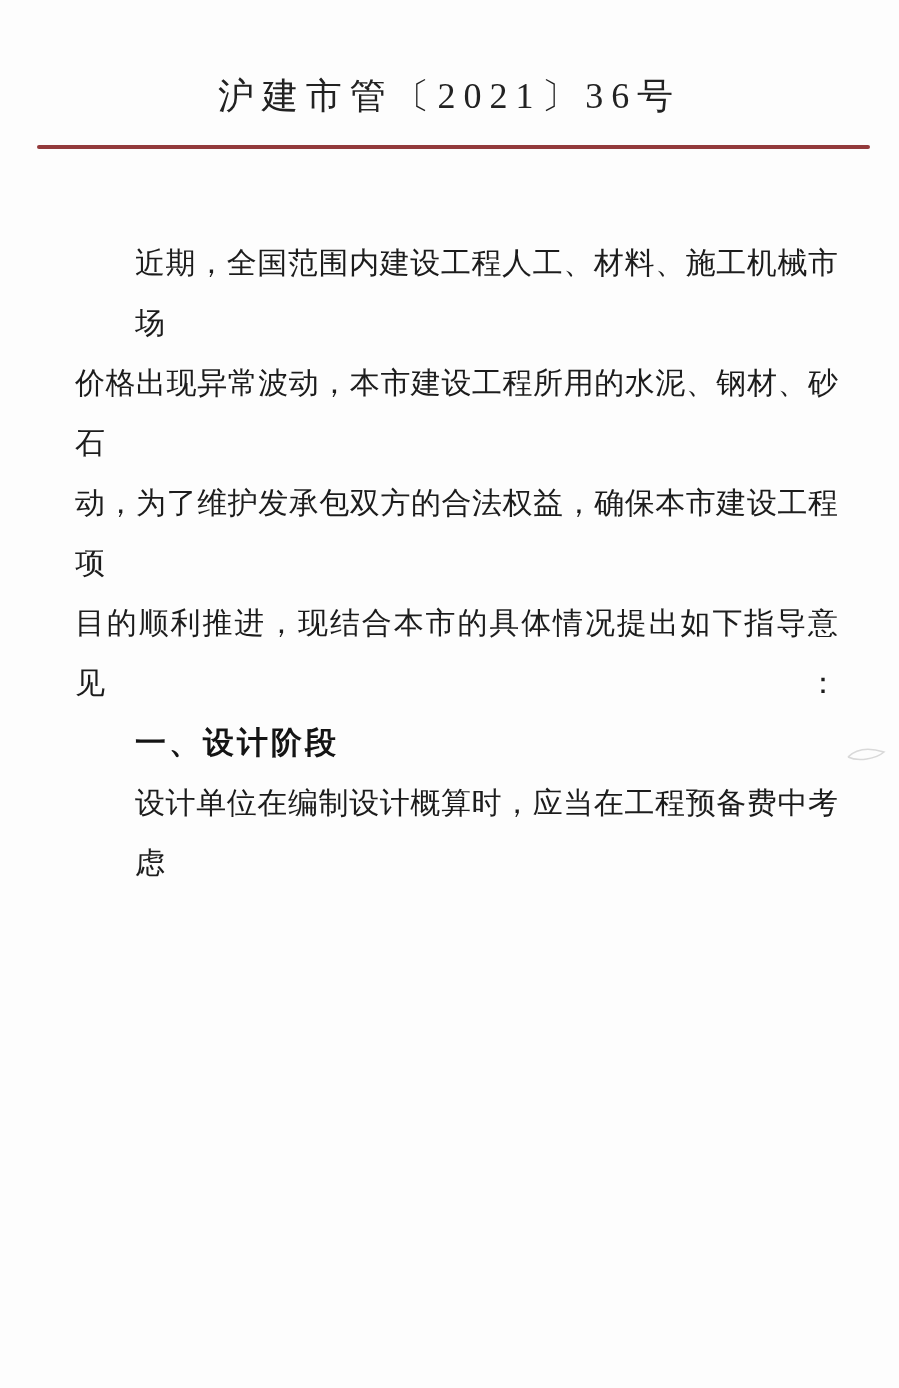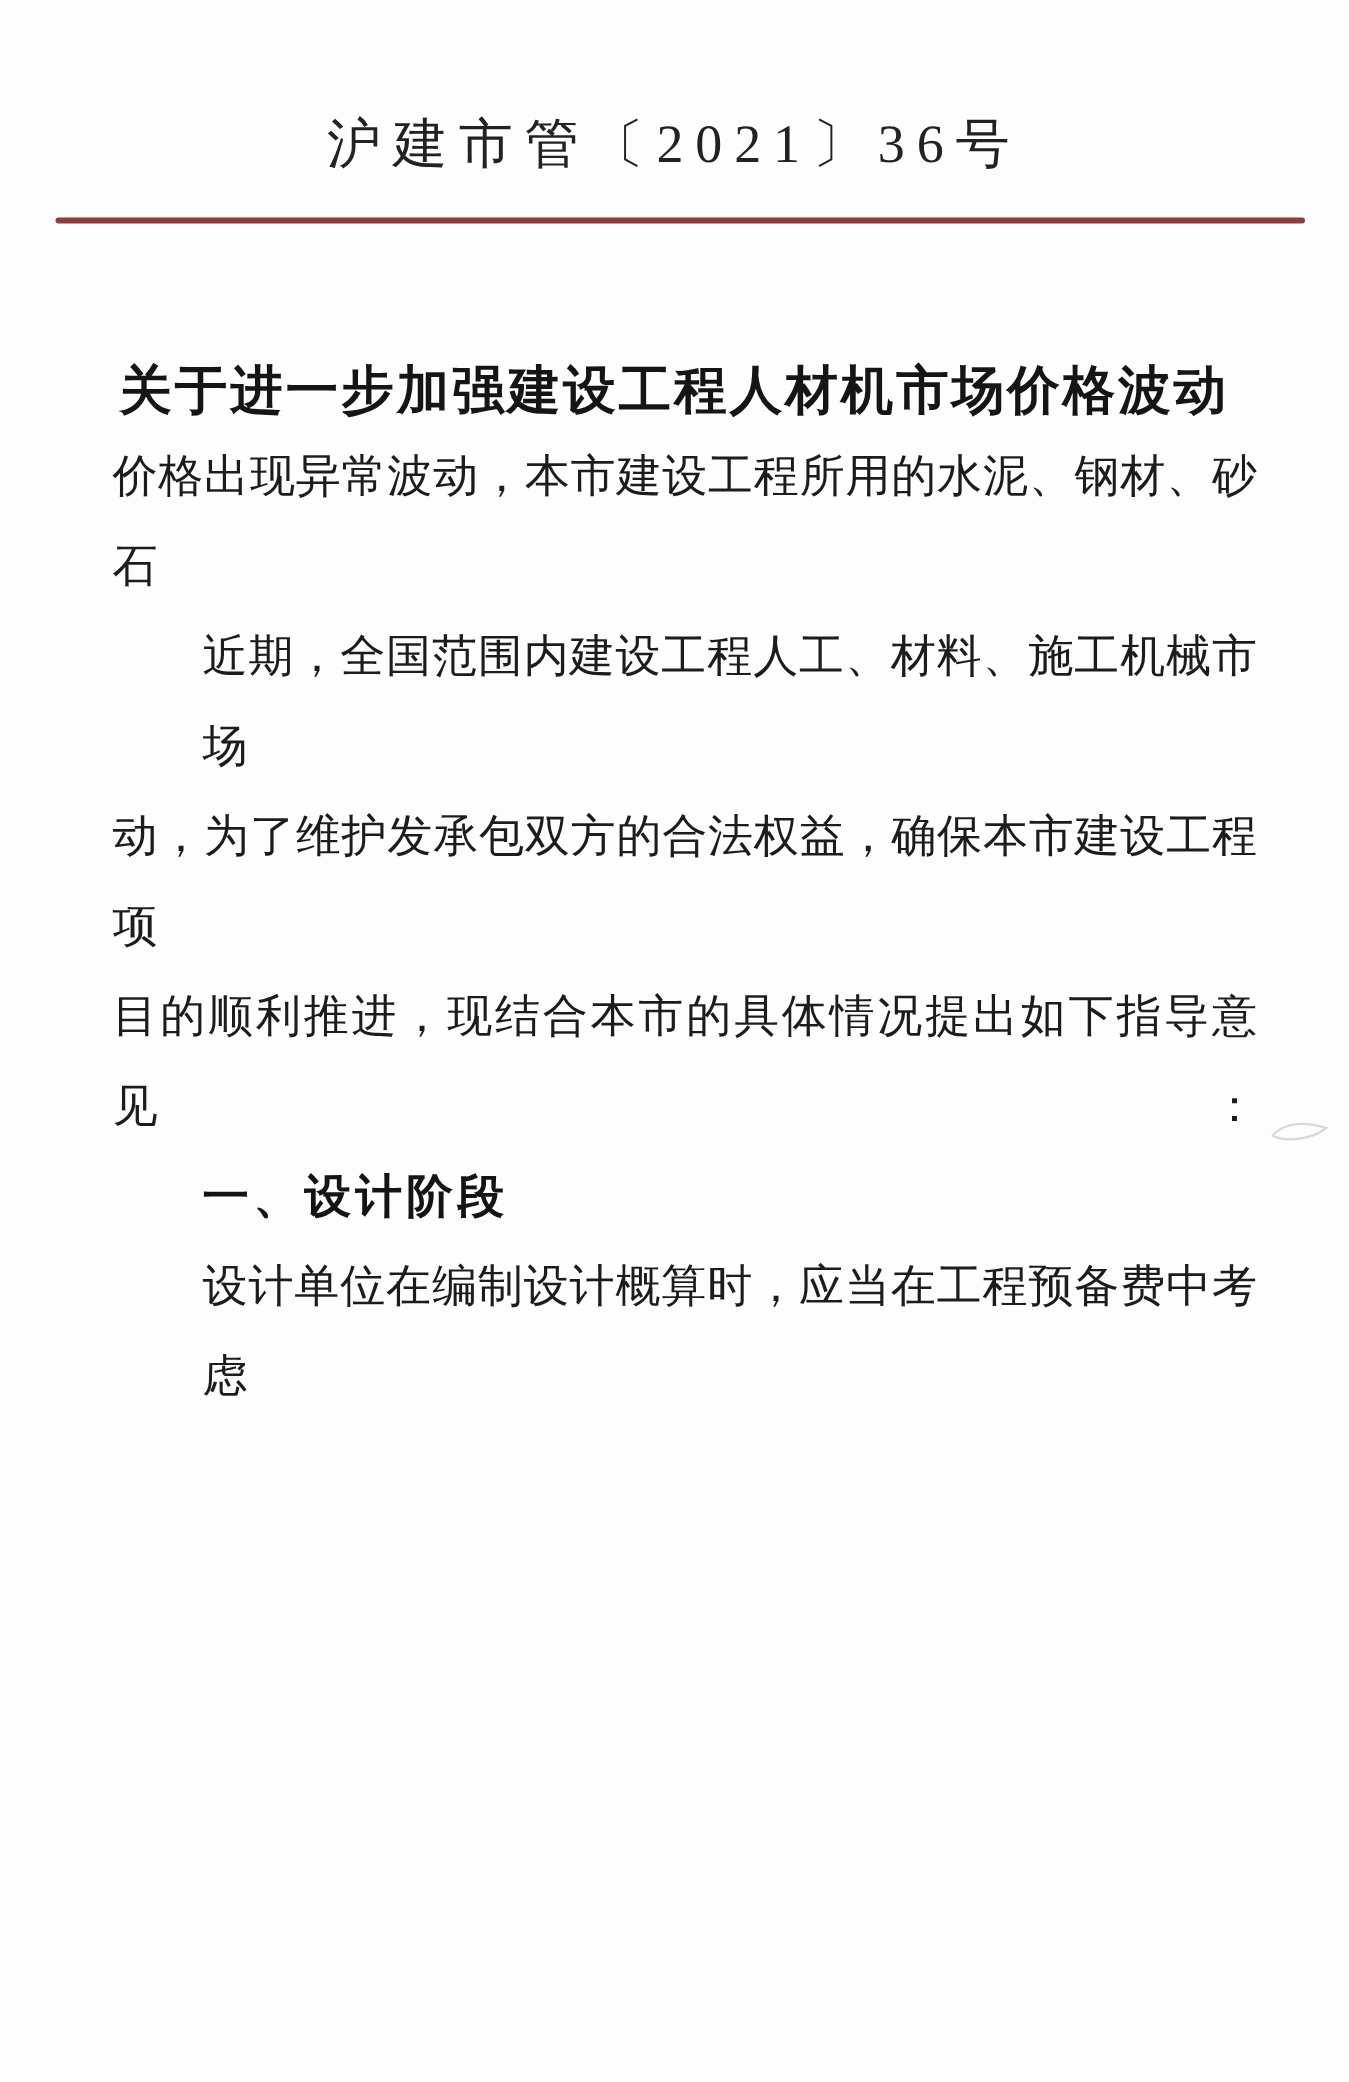--- a/index.html
+++ b/index.html
@@ -100,28 +100,27 @@
 <body>
 
 <div class="page">
 
 
   <div class="doc-number">沪建市管〔2021〕36号</div>
 
   <div class="red-divider"></div>
 
   <div class="doc-title">
-    <div class="title-line">关于进一步加强建设工程人材机市场价格波动</div>
   </div>
 
   <div class="content">
 
 
+    <div class="line indent">近期，全国范围内建设工程人工、材料、施工机械市场</div>
     <div class="line">价格出现异常波动，本市建设工程所用的水泥、钢材、砂石</div>
-    <div class="line indent">近期，全国范围内建设工程人工、材料、施工机械市场</div>
     <div class="line">动，为了维护发承包双方的合法权益，确保本市建设工程项</div>
     <div class="line">目的顺利推进，现结合本市的具体情况提出如下指导意见：</div>
 
     <div class="heading">一、设计阶段</div>
 
     <div class="line indent">设计单位在编制设计概算时，应当在工程预备费中考虑</div>
 
   </div>
 
   <svg class="scan-artifact" width="42" height="26" viewBox="0 0 42 26">

